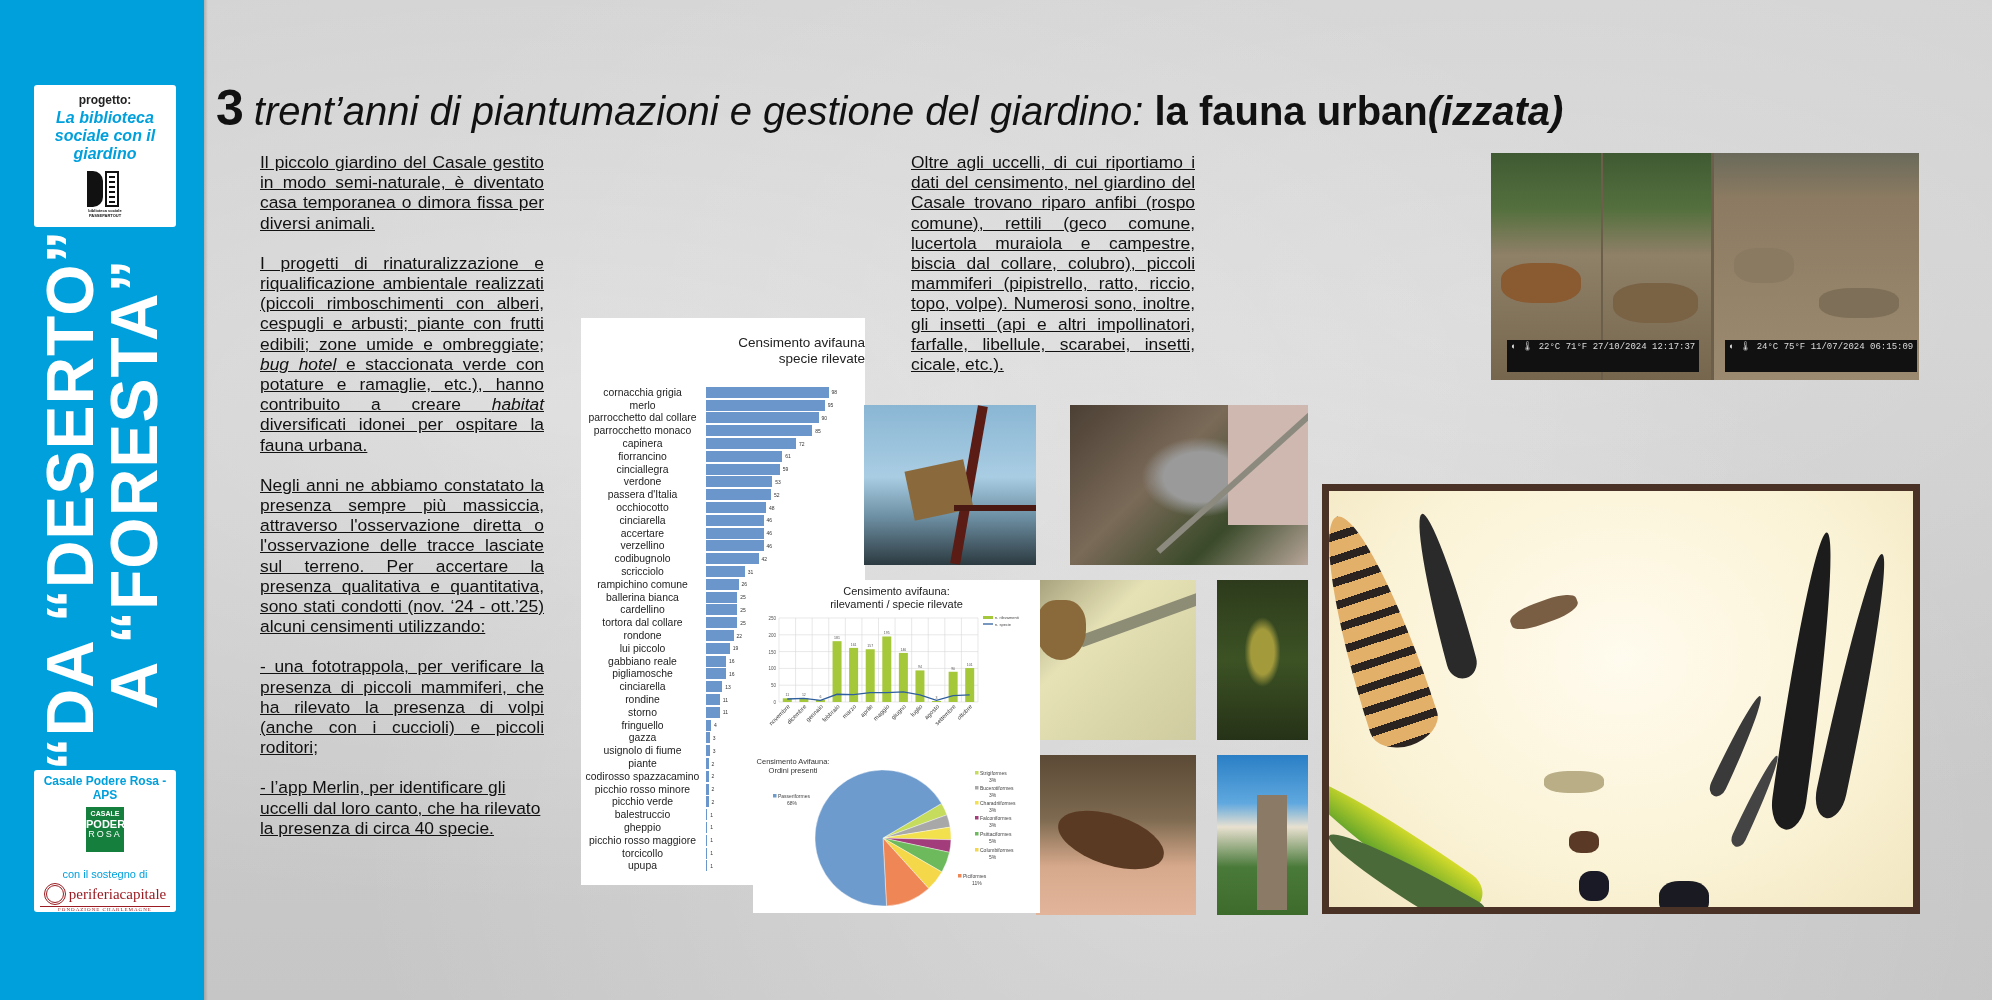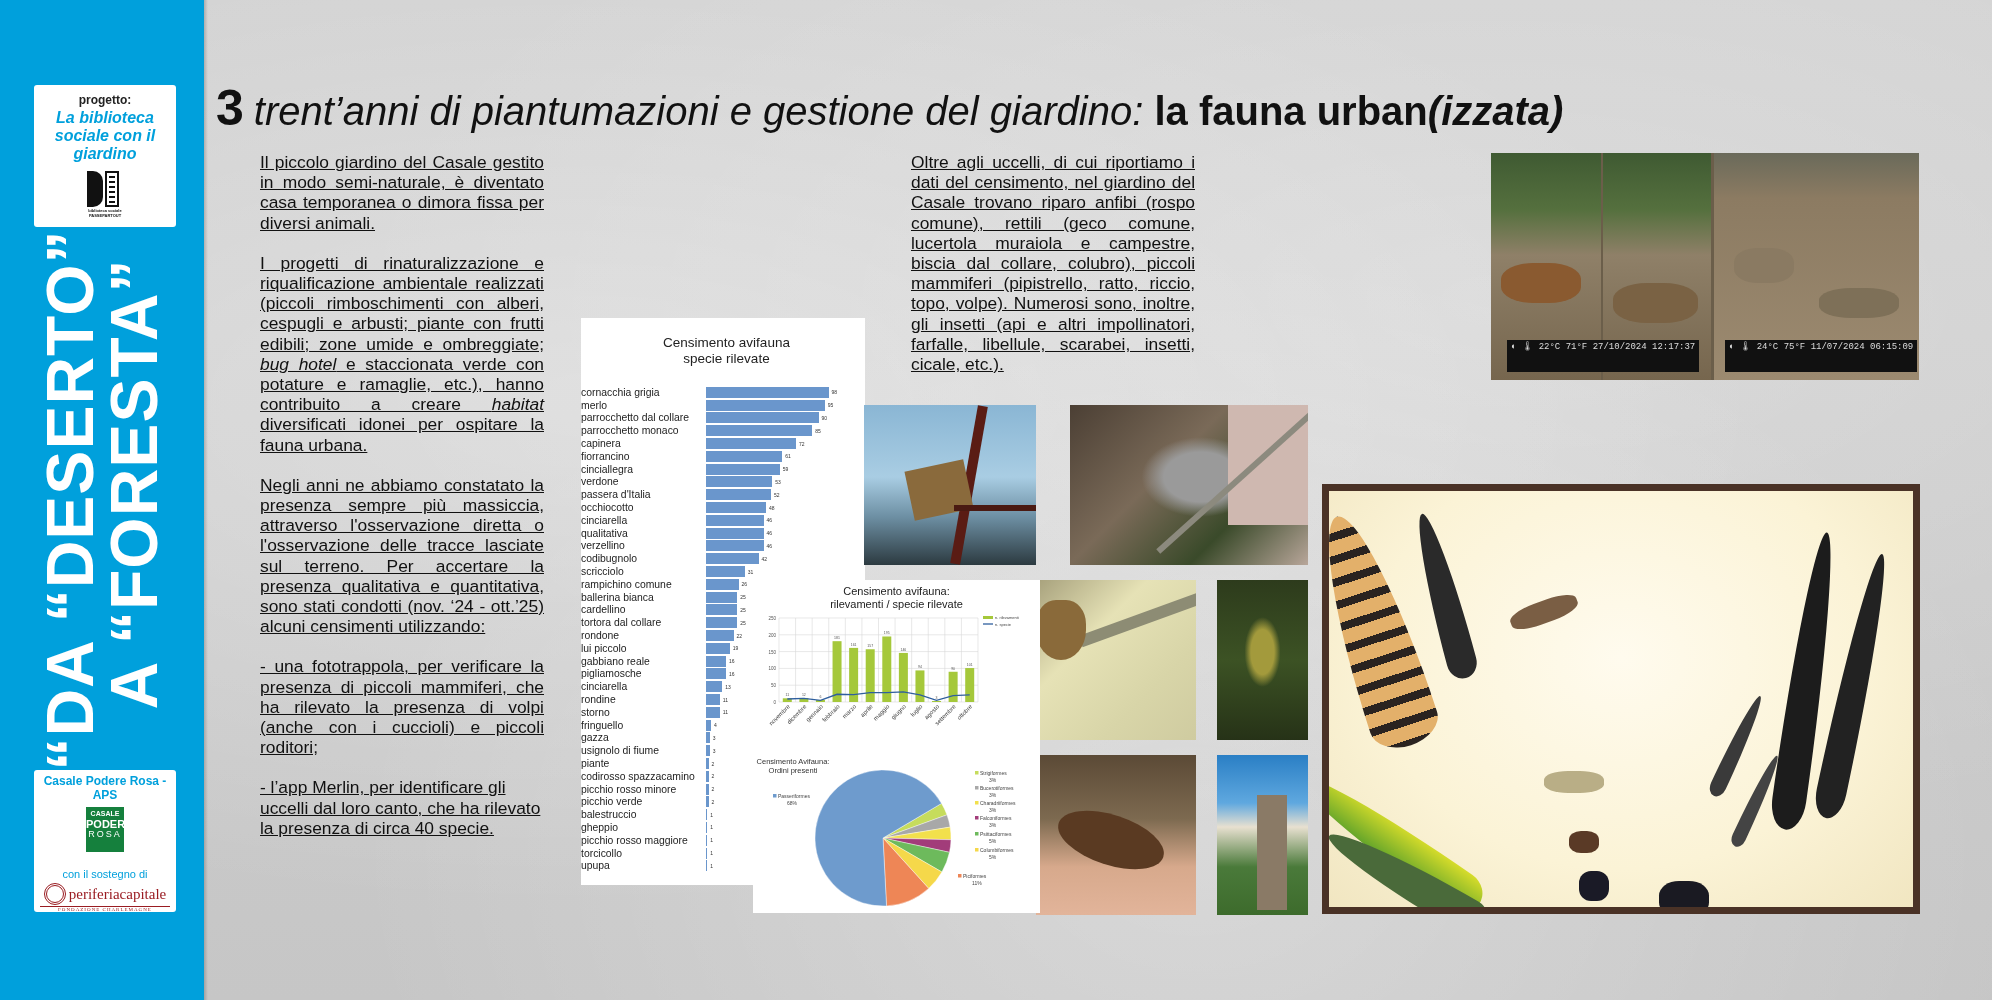--- a/index.html
+++ b/index.html
@@ -73,24 +73,24 @@
   .col {
     position: absolute; color: #111; font-size: 17.4px; line-height: 20.2px; text-align: justify; text-decoration: underline;
   }
   .col p { margin-bottom: 20px; }
   .col1 { left: 260px; top: 152px; width: 284px; }
   .col2 { left: 911px; top: 152px; width: 284px; }
 
   
   .chart-card { position: absolute; background: #fff; }
   .bar-card { left: 581px; top: 318px; width: 284px; height: 567px; }
-  .bar-card .ctitle { text-align: center; font-size: 13.5px; line-height: 16px; color: #222; margin-top: 17px; margin-left: 7px; }
+  .bar-card .ctitle { text-align: right; font-size: 13.5px; line-height: 16px; color: #222; margin-top: 17px; margin-left: 7px; }
   .hbars { position: absolute; left: 0; top: 68px; width: 284px; }
   .hbar-row { display: flex; align-items: center; height: 12.8px; }
-  .hbar-row .lbl { width: 125px; text-align: left; font-size: 10.4px; color: #222; padding-right: 2px; white-space: nowrap; }
+  .hbar-row .lbl { width: 125px; text-align: center; font-size: 10.4px; color: #222; padding-right: 2px; white-space: nowrap; }
   .hbar-row .bar { height: 11px; background: #6a96cc; }
   .hbar-row .val { font-size: 5px; color: #333; margin-left: 3px; }
 
   .line-card { left: 753px; top: 580px; width: 287px; height: 180px; }
   .line-card .ctitle { text-align: center; font-size: 11px; line-height: 13px; color: #222; margin-top: 5px; }
   .line-card svg { position: absolute; left: 0; top: 30px; }
 
   .pie-card { left: 753px; top: 753px; width: 287px; height: 160px; }
   .pie-card svg { position: absolute; left: 0; top: 0; }
 
@@ -270,21 +270,21 @@
         <span class="lbl">occhiocotto</span>
         <span class="bar" style="width: 60px; background: rgb(106, 150, 204);"></span>
         <span class="val">48</span>
       </div>
       <div class="hbar-row">
         <span class="lbl">cinciarella</span>
         <span class="bar" style="width: 57.5px; background: rgb(106, 150, 204);"></span>
         <span class="val">46</span>
       </div>
       <div class="hbar-row">
-        <span class="lbl">qualitativa</span>
+        <span class="lbl">accertare</span>
         <span class="bar" style="width: 57.5px; background: rgb(106, 150, 204);"></span>
         <span class="val">46</span>
       </div>
       <div class="hbar-row">
         <span class="lbl">verzellino</span>
         <span class="bar" style="width: 57.5px; background: rgb(106, 150, 204);"></span>
         <span class="val">46</span>
       </div>
       <div class="hbar-row">
         <span class="lbl">codibugnolo</span>

